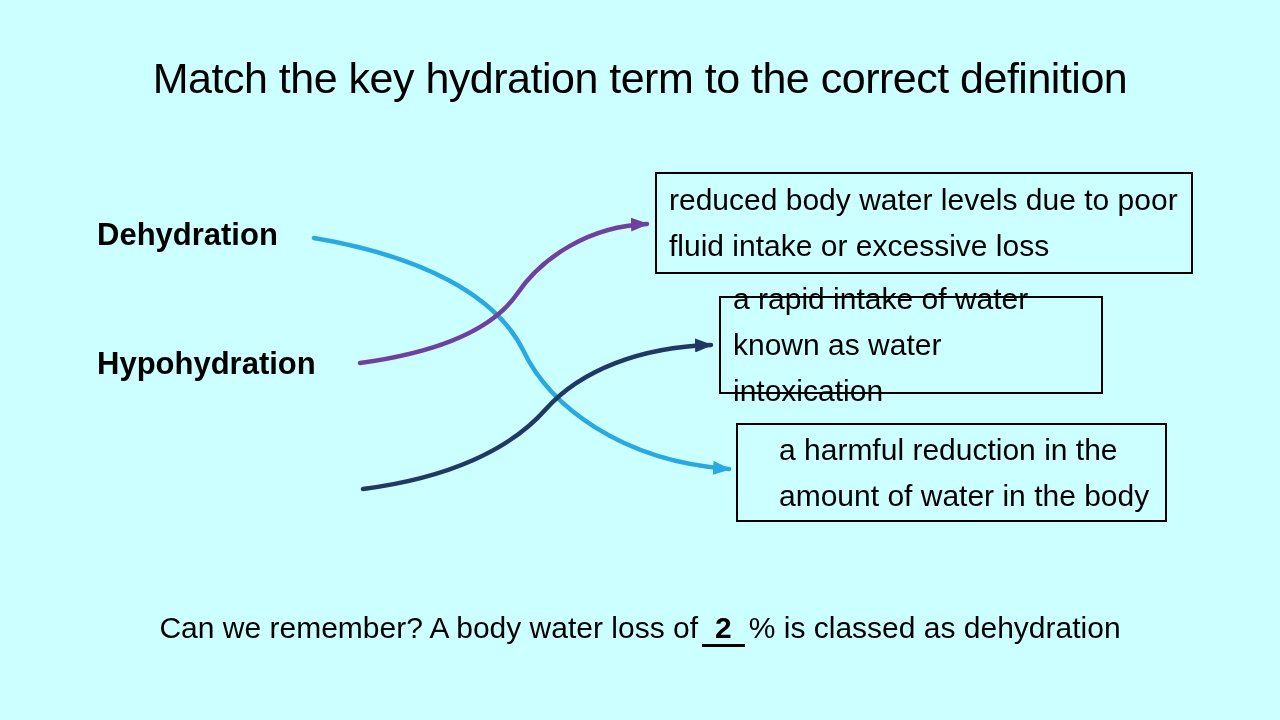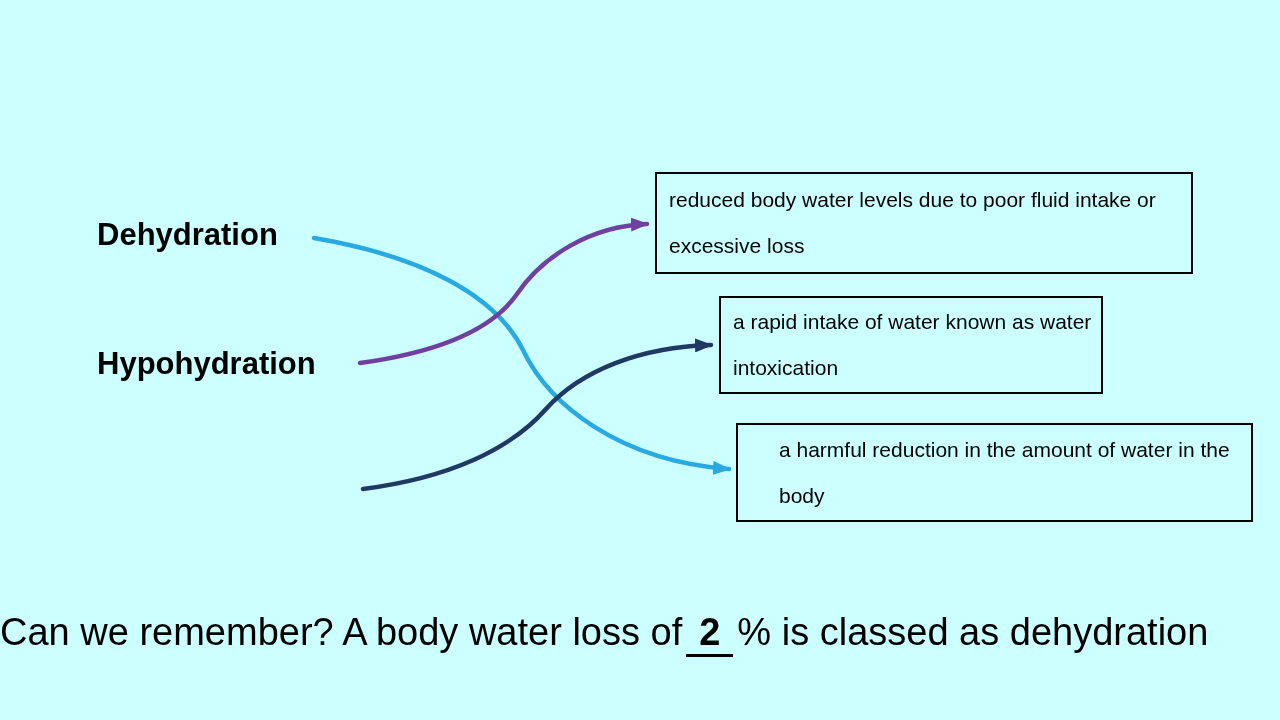--- a/index.html
+++ b/index.html
@@ -33,58 +33,60 @@
   }
   .term-1 { top: 217px; }
   .term-2 { top: 346px; }
   .term-3 { top: 469px; }
   .defbox {
     position: absolute;
     border: 2px solid #000;
     box-sizing: border-box;
     display: flex;
     align-items: center;
-    font-size: 21px;
+    font-size: 30px;
     line-height: 46px;
     padding: 2px 8px 2px 12px;
     background: transparent;
     justify-content: flex-end;
   }
   .defbox-1 { left: 655px; top: 172px; width: 538px; height: 102px; }
   .defbox-2 { left: 719px; top: 296px; width: 384px; height: 98px; }
-  .defbox-3 { left: 736px; top: 423px; width: 517px; height: 99px; padding-left: 41px; }
+  .defbox-3 { left: 736px; top: 423px; width: 431px; height: 99px; padding-left: 41px; }
   .connectors {
     position: absolute;
     left: 0; top: 0;
     width: 1280px;
     height: 720px;
     pointer-events: none;
   }
   .footer {
     position: absolute;
     top: 611px;
     left: 0;
     width: 100%;
-    font-size: 38px;
+    text-align: center;
+    font-size: 30px;
     white-space: nowrap;
   }
   .blank {
     display: inline-block;
     border-bottom: 3px solid #000;
     padding: 0 13px;
     font-weight: 700;
     margin: 0 4px;
     line-height: 1.1;
   }
 </style>
 </head>
 <body>
 
 <div class="slide">
 
+  <div class="title">Match the key hydration term to the correct definition</div>
 
   <div class="term term-2">Hypohydration</div>
   <div class="term term-1">Dehydration</div>
 
   <div class="defbox defbox-1">
     <span>reduced body water levels due to poor fluid intake or excessive loss</span>
   </div>
   <div class="defbox defbox-2">
     <span>a rapid intake of water known as water intoxication</span>
   </div>

